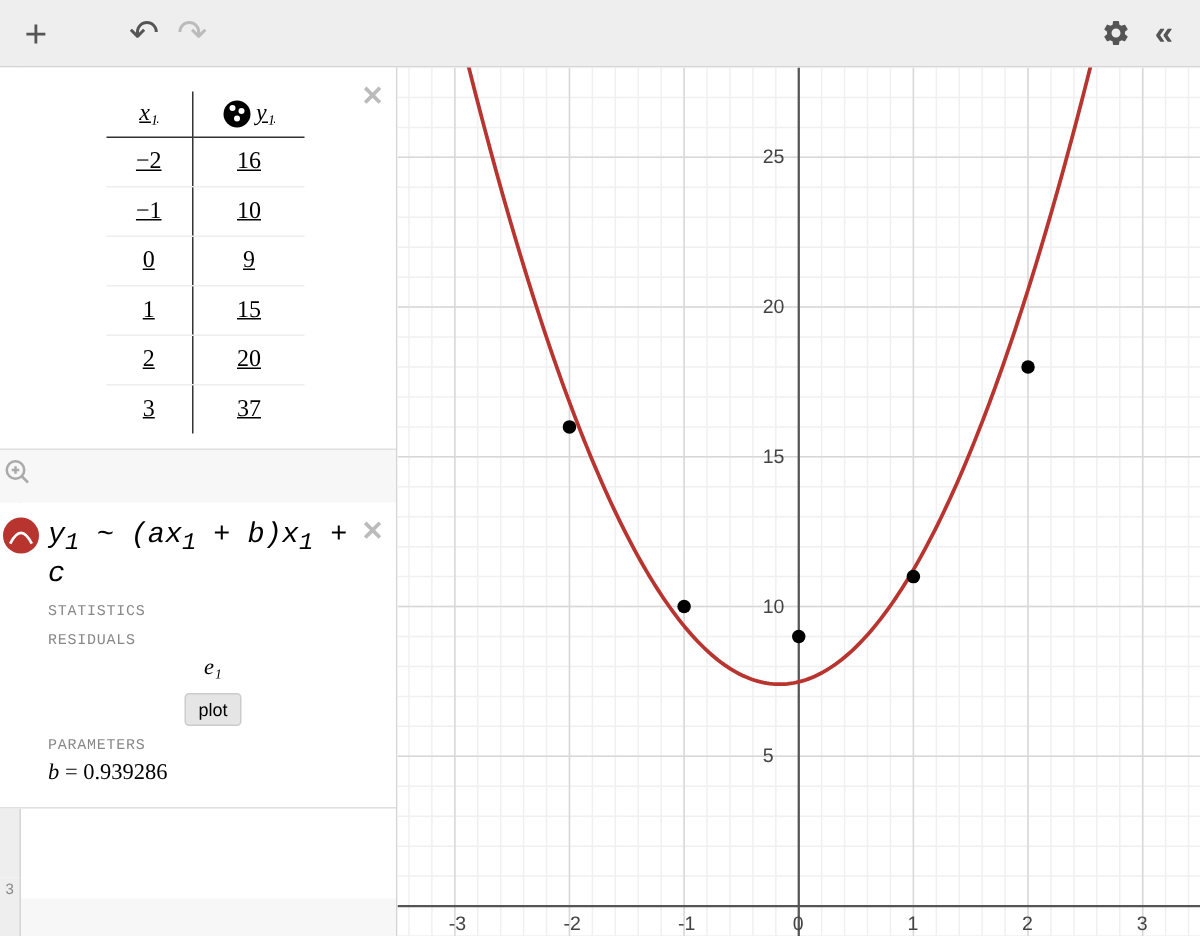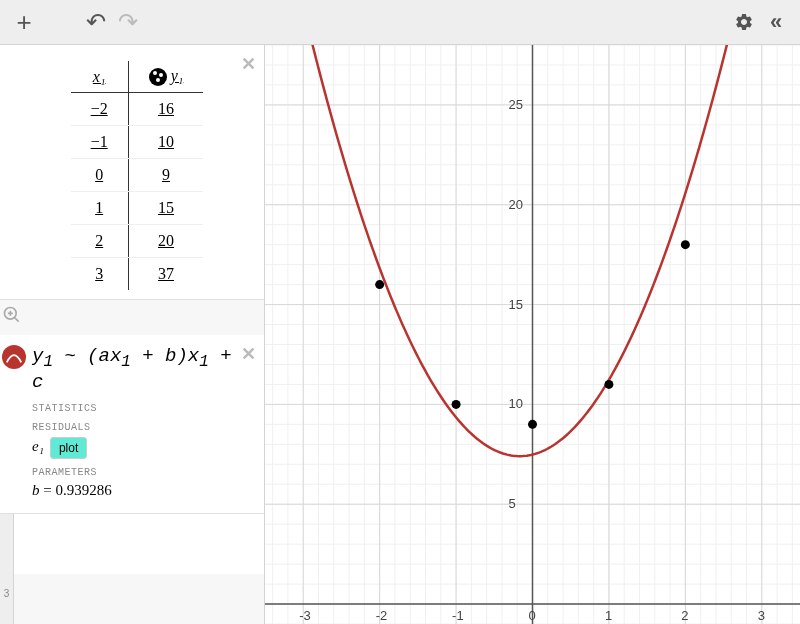--- a/index.html
+++ b/index.html
@@ -28,22 +28,22 @@
 
 .reg-icon { position: absolute; left: 2px; top: 10px; width: 24px; height: 24px; background: #b8342f; border-radius: 50%; display: flex; align-items: center; justify-content: center; }
 .reg-icon svg { width: 18px; height: 18px; }
 
 .cell2 { background: #fff; border-bottom: 1px solid #e0e0e0; padding: 10px 12px 12px 32px; position: relative; }
 .cell2 .close { position: absolute; right: 8px; top: 8px; color: #bbb; font-size: 18px; cursor: pointer; font-weight: bold; }
 .expr { font-family: Liberation Mono, monospace; font-size: 19px; font-style: italic; margin-bottom: 10px; }
 .label { font-size: 10px; color: #888; letter-spacing: 0.5px; margin-bottom: 4px; margin-top: 8px; font-family: Liberation Mono, monospace; }
 .stat { font-family: 'Times New Roman', serif; font-size: 15px; margin-bottom: 2px; }
 .stat i { font-style: italic; }
-.plot-row { display: flex; align-items: center; gap: 6px; margin: 4px 0; }
-.plot-btn { background: #5eead4; border: 1px solid #ccc; border-radius: 3px; padding: 3px 8px; font-size: 12px; cursor: pointer; }
+.plot-row { display: flex; align-items: center; gap: 6px; margin: 4px 0; flex-direction: column; }
+.plot-btn { background: #e5e5e5; border: 1px solid #ccc; border-radius: 3px; padding: 3px 8px; font-size: 12px; cursor: pointer; }
 
 .empty-cell { height: 60px; background: #fff; }
 
 .graph { flex: 1; position: relative; background: #fff; }
 .graph svg { width: 100%; height: 100%; }
 </style>
 </head>
 <body>
 
 <div class="topbar">

